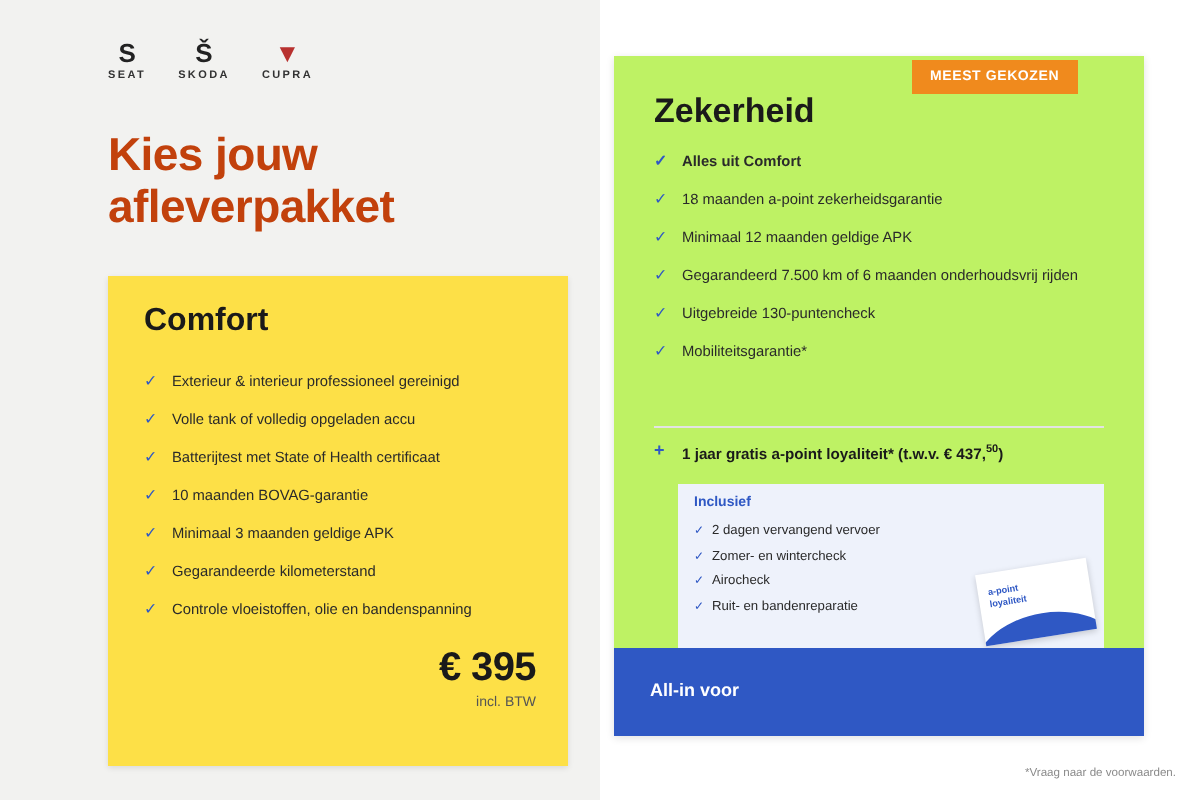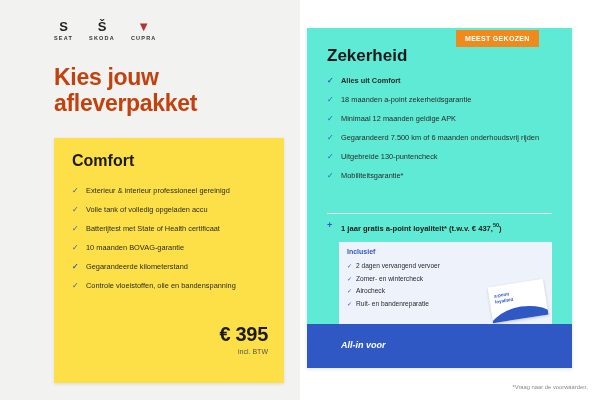--- a/index.html
+++ b/index.html
@@ -135,21 +135,21 @@
     width: 300px;
     height: 400px;
     background: #ffffff;
   }
   .zeker-card {
     position: absolute;
     left: 7px;
     top: 28px;
     width: 265px;
     height: 340px;
-    background: #5eead4;
+    background: #bef264;
     box-shadow: 0 1px 4px rgba(0,0,0,0.12);
   }
   .badge {
     position: absolute;
     left: 156px;
     top: 30px;
     background: #f08a1d;
     color: #ffffff;
     font-size: 7px;
     font-weight: bold;
@@ -283,26 +283,25 @@
   .blue-bar {
     position: absolute;
     left: 0;
     bottom: 0;
     width: 265px;
     height: 44px;
     background: #2f58c4;
   }
   .bar-left {
     position: absolute;
-    left: 34px;
+    left: 18px;
     top: 16px;
     font-size: 9px;
     color: #ffffff;
     font-weight: bold;
-    font-style: italic;
   }
   .bar-right {
     position: absolute;
     right: 16px;
     top: 8px;
     text-align: right;
   }
   .bar-price {
     font-size: 20px;
     font-weight: bold;
@@ -348,21 +347,21 @@
       <span id="headline-text">Kies jouw<br>afleverpakket</span>
     </div>
 
     <div class="comfort-card">
       <div class="comfort-title">Comfort</div>
       <ul class="comfort-list" id="comfort-list">
           <li><span class="chk">✓</span><span>Exterieur &amp; interieur professioneel gereinigd</span></li>
           <li><span class="chk">✓</span><span>Volle tank of volledig opgeladen accu</span></li>
           <li><span class="chk">✓</span><span>Batterijtest met State of Health certificaat</span></li>
           <li><span class="chk">✓</span><span>10 maanden BOVAG-garantie</span></li>
-          <li><span class="chk">✓</span></li>
+          <li><span class="chk">✓</span><span>Minimaal 3 maanden geldige APK</span></li>
           <li><span class="chk">✓</span><span>Gegarandeerde kilometerstand</span></li>
           <li><span class="chk">✓</span><span>Controle vloeistoffen, olie en bandenspanning</span></li>
         </ul>
       <div class="price-block">
         <div class="price-main">€ 395</div>
         <div class="price-sub">incl. BTW</div>
       </div>
     </div>
   </div>
 

